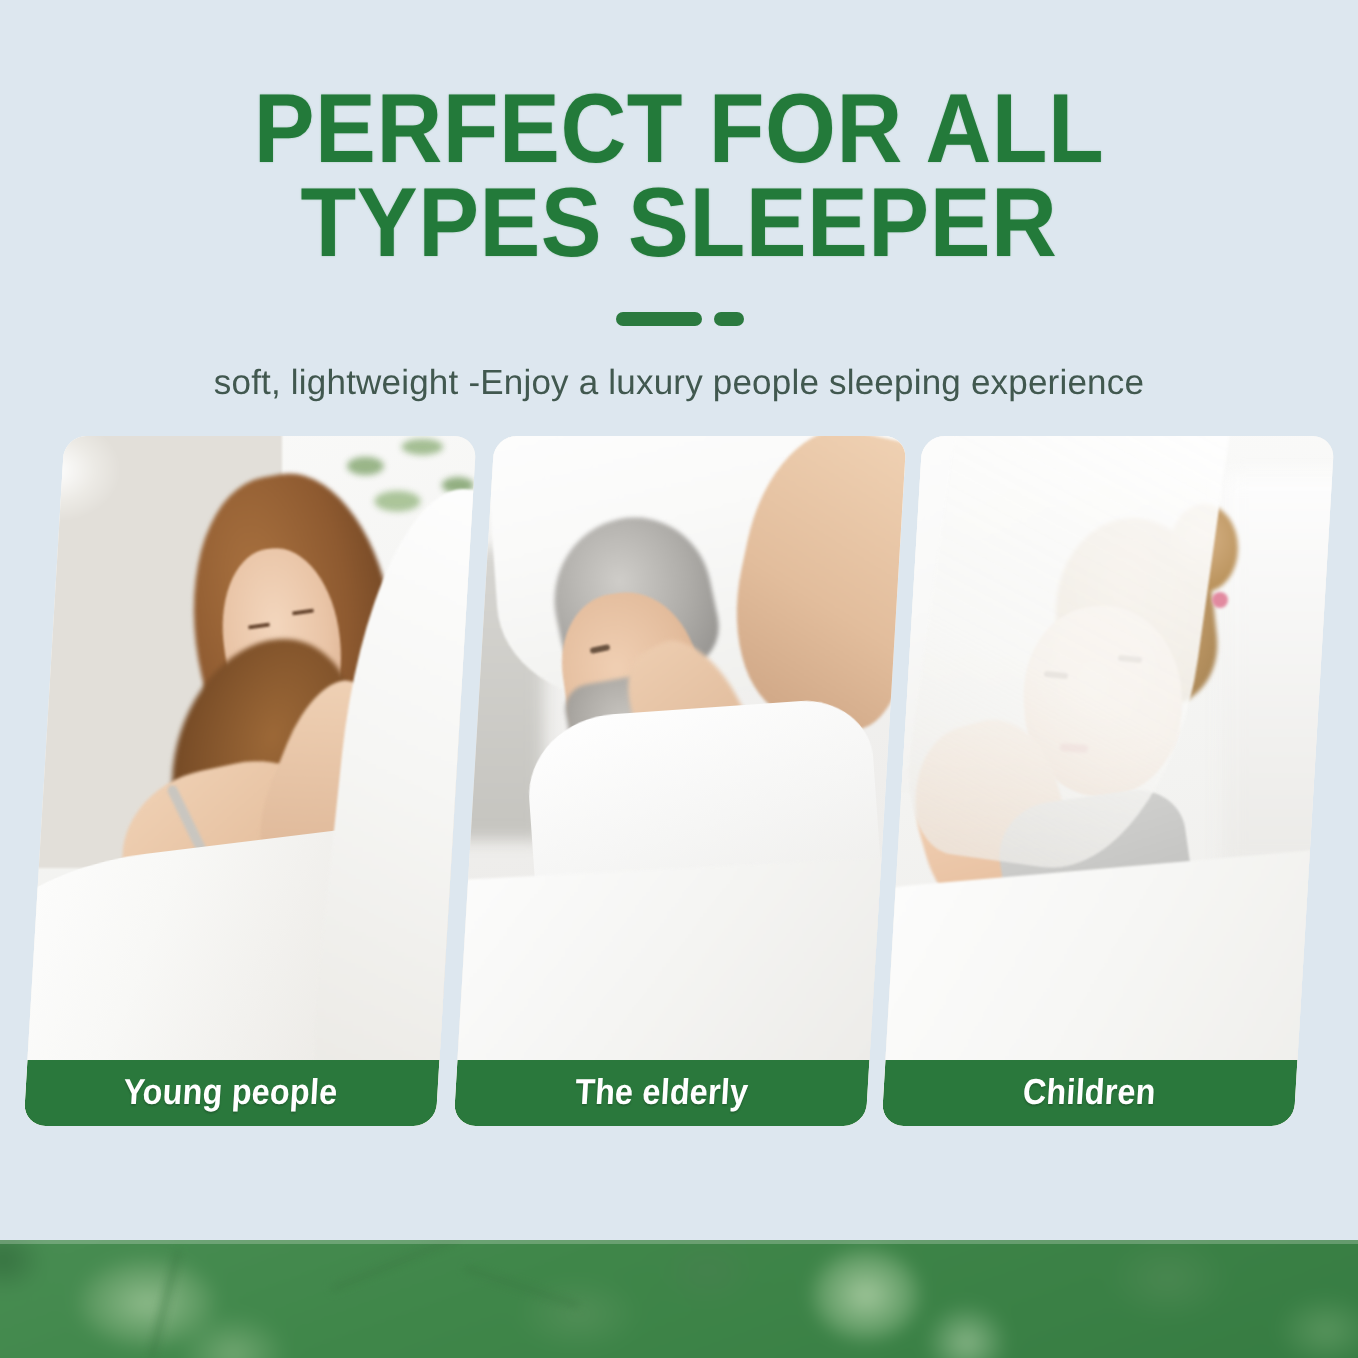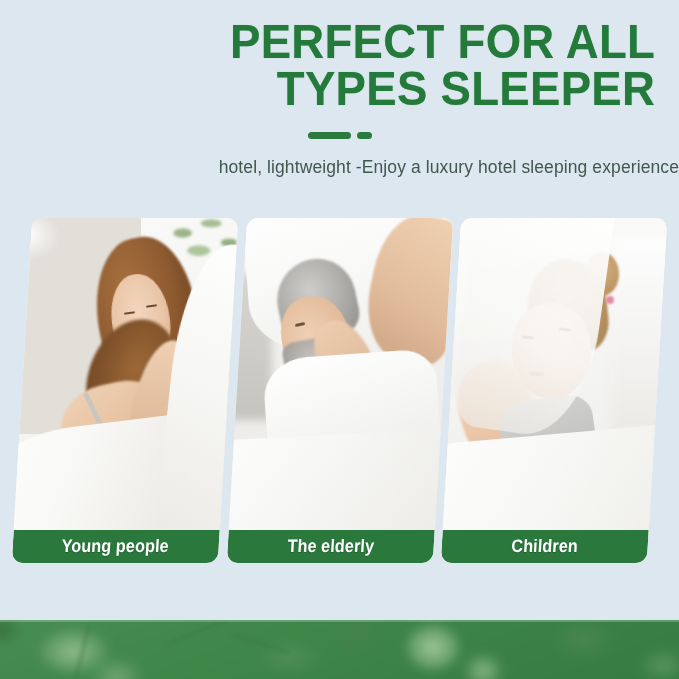--- a/index.html
+++ b/index.html
@@ -12,22 +12,22 @@
   body {
     background:#dde7ef;
     font-family:"Liberation Sans", sans-serif;
     position:relative;
   }
 
   
   .header {
     position:absolute;
     top:0; left:0; right:0;
-    padding-top:18px;
-    text-align:right;
+    padding-top:42px;
+    text-align:center;
   }
 
   .headline {
     color:#237a3a;
     font-family:"Liberation Sans", sans-serif;
     font-weight:700;
     font-size:49px;
     line-height:47px;
     letter-spacing:0.3px;
     transform:scaleX(0.93);
@@ -416,21 +416,21 @@
 
 <div class="header">
   <div class="headline">PERFECT FOR ALL
 TYPES SLEEPER</div>
 
   <div class="divider">
     <span class="seg-long"></span>
     <span class="seg-short"></span>
   </div>
 
-  <div class="subtitle">hotel, lightweight -Enjoy a luxury hotel sleeping experience</div>
+  <div class="subtitle">soft, lightweight -Enjoy a luxury people sleeping experience</div>
 </div>
 
 <div class="panels">
 
   <div class="panel">
     <div class="panel-clip">
       <div class="photo p1">
         <div class="bed-base"></div>
         <div class="headboard"></div>
         <div class="bgroom"></div>

